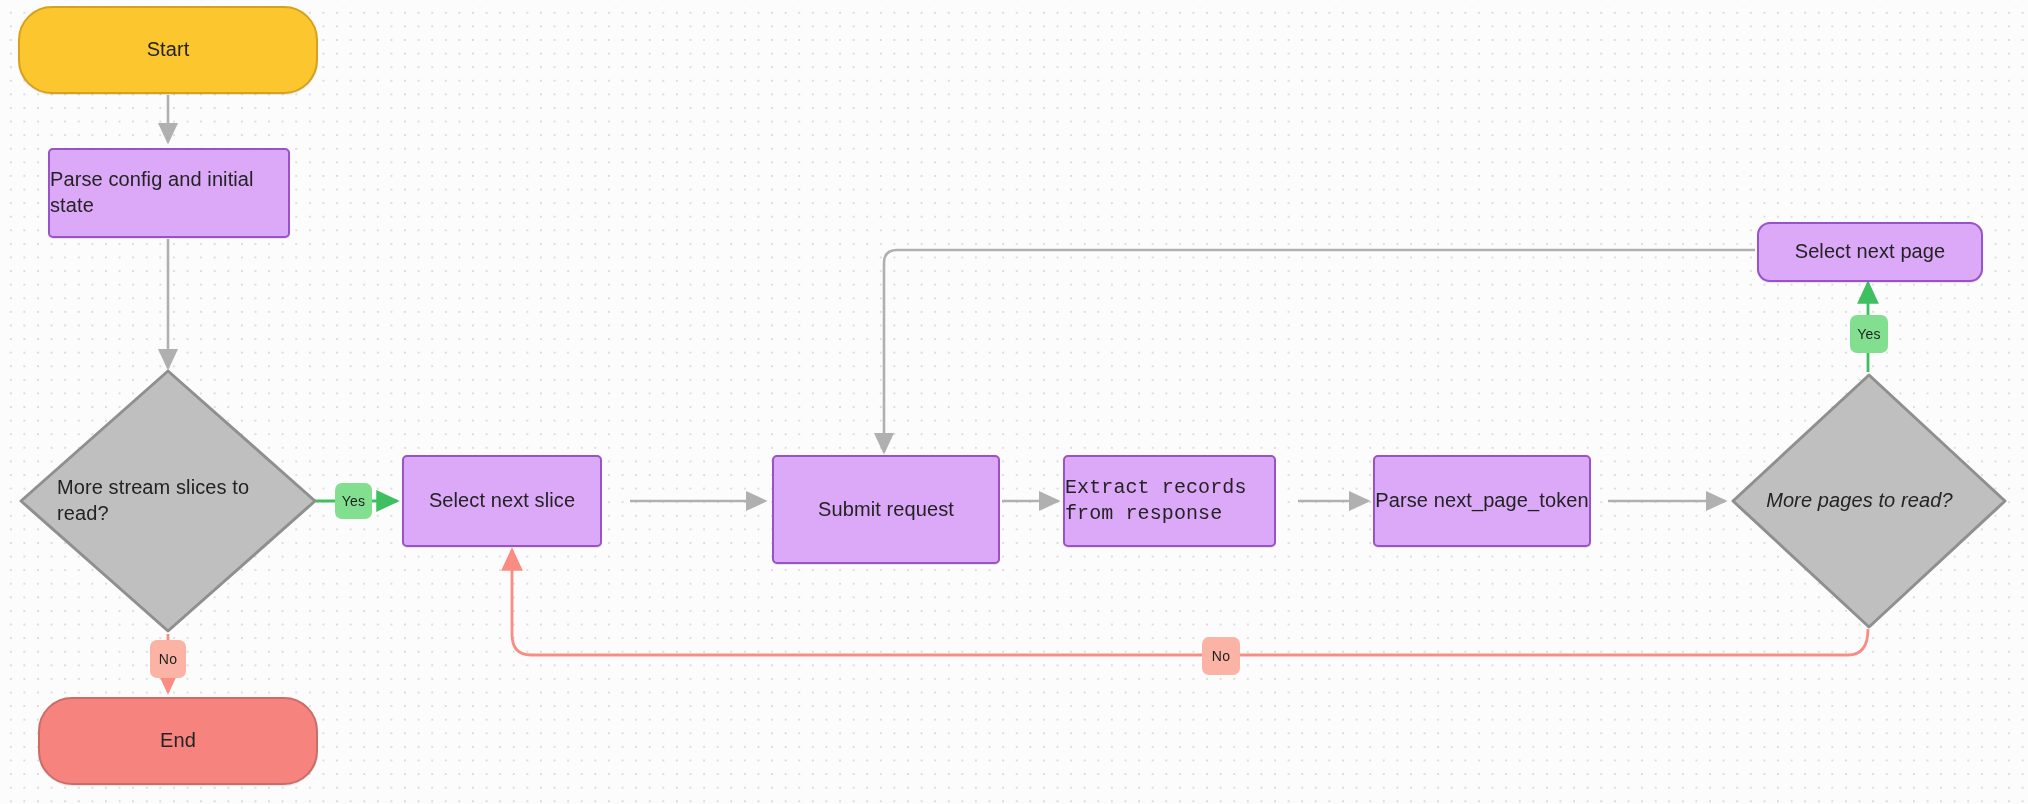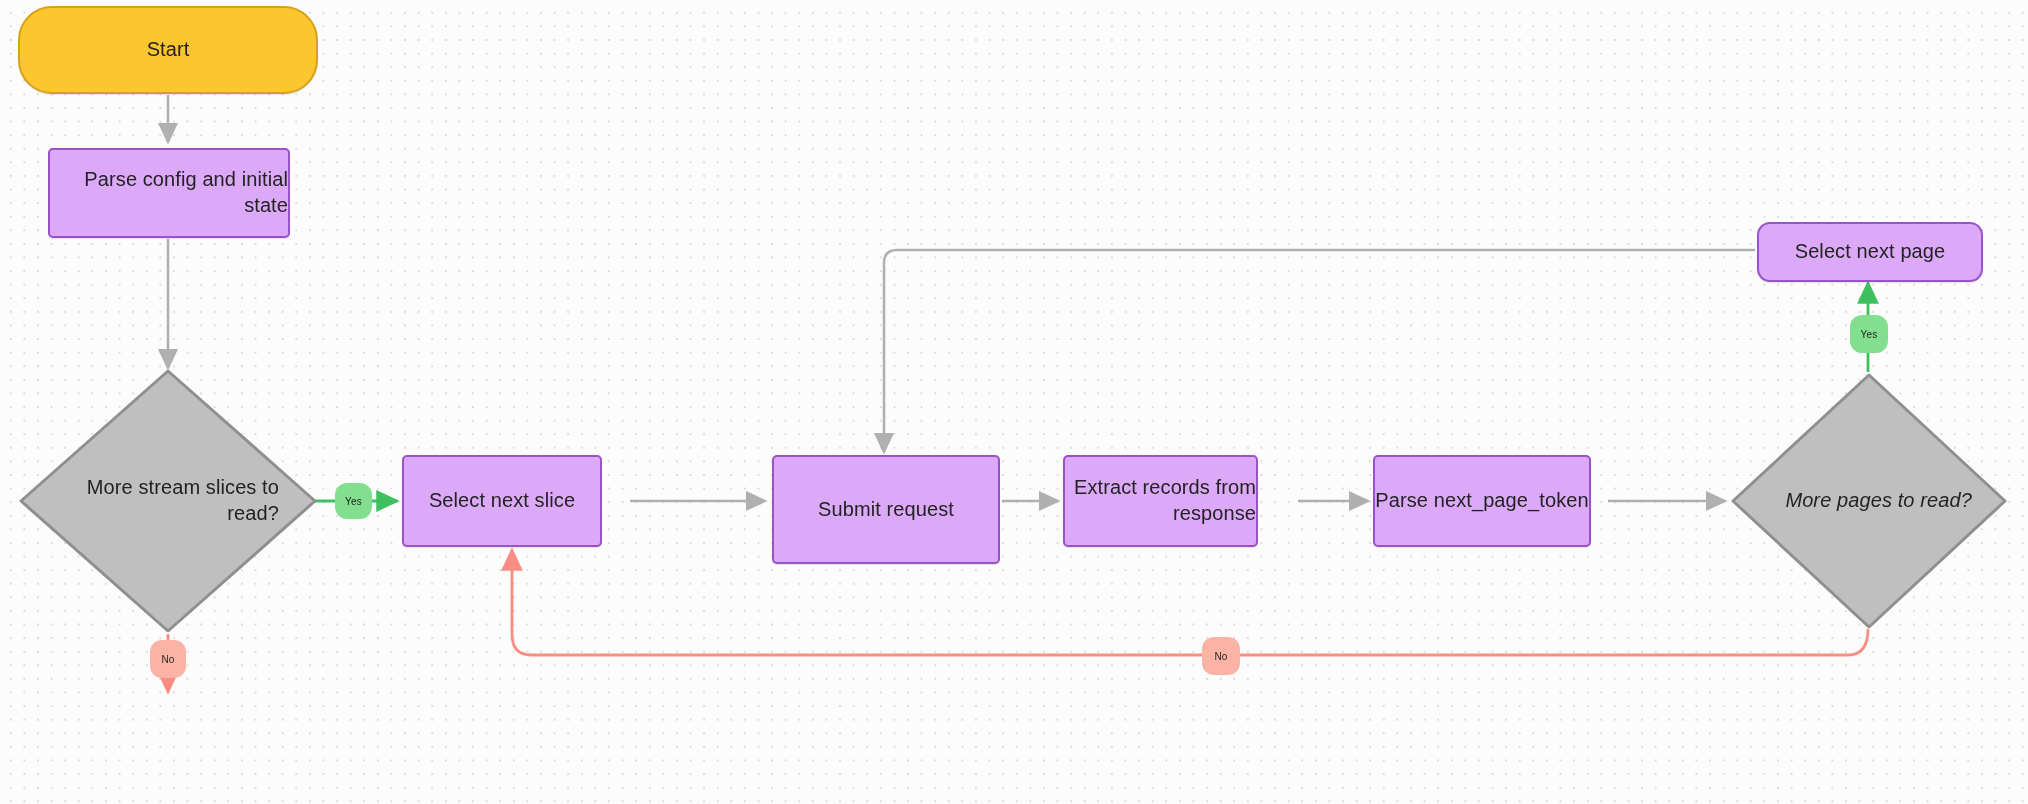--- a/index.html
+++ b/index.html
@@ -24,21 +24,21 @@
     width: 2028px;
     height: 804px;
     pointer-events: none;
   }
   .node {
     position: absolute;
     box-sizing: border-box;
     display: flex;
     align-items: center;
     justify-content: center;
-    text-align: right;
+    text-align: left;
     color: #232323;
     font-size: 20px;
     line-height: 1.28;
     letter-spacing: .1px;
     z-index: 3;
   }
   .node-process {
     background: #dca8f8;
     border: 2.5px solid #9a52c8;
     border-radius: 5px;
@@ -70,23 +70,23 @@
     position: relative;
     z-index: 2;
     width: 74%;
   }
   .edge-label {
     position: absolute;
     box-sizing: border-box;
     display: flex;
     align-items: center;
     justify-content: center;
-    font-size: 10px;
+    font-size: 14px;
     color: #1f1f1f;
-    border-radius: 12px;
+    border-radius: 7px;
     z-index: 4;
     letter-spacing: .2px;
   }
   .label-yes { background: #82df8f; }
   .label-no  { background: #fbb3a6; }
 </style>
 </head>
 <body>
 
 <div id="canvas">
@@ -135,30 +135,33 @@
     <span>Parse config and initial state</span>
   </div>
 
   <div class="node node-decision" style="left:18px; top:368px; width:300px; height:266px;">
     <svg class="diamond-shape" viewBox="0 0 300 266" preserveAspectRatio="none">
       <polygon points="150,3 297,133 150,263 3,133" fill="#bfbfbf" stroke="#8f8f8f" stroke-width="3" stroke-linejoin="round"></polygon>
     </svg>
     <span class="diamond-label">More stream slices to read?</span>
   </div>
 
+  <div class="node node-terminal node-end" style="left:38px; top:697px; width:280px; height:88px;">
+    <span>End</span>
+  </div>
 
   <div class="node node-process" style="left:402px; top:455px; width:200px; height:92px;">
     <span>Select next slice</span>
   </div>
 
   <div class="node node-process" style="left:772px; top:455px; width:228px; height:109px;">
     <span>Submit request</span>
   </div>
 
-  <div class="node node-process" style="left:1063px; top:455px; width:195px; height:92px;">
+  <div class="node node-process" style="left:1063px; top:455px; width:213px; height:92px;font-family:Liberation Mono, monospace;">
     <span>Extract records from response</span>
   </div>
 
   <div class="node node-process" style="left:1373px; top:455px; width:218px; height:92px;">
     <span>Parse next_page_token</span>
   </div>
 
   <div class="node node-decision" style="left:1730px; top:372px; width:278px; height:258px;font-style:italic;">
     <svg class="diamond-shape" viewBox="0 0 278 258" preserveAspectRatio="none">
       <polygon points="139,3 275,129 139,255 3,129" fill="#bfbfbf" stroke="#8f8f8f" stroke-width="3" stroke-linejoin="round"></polygon>

